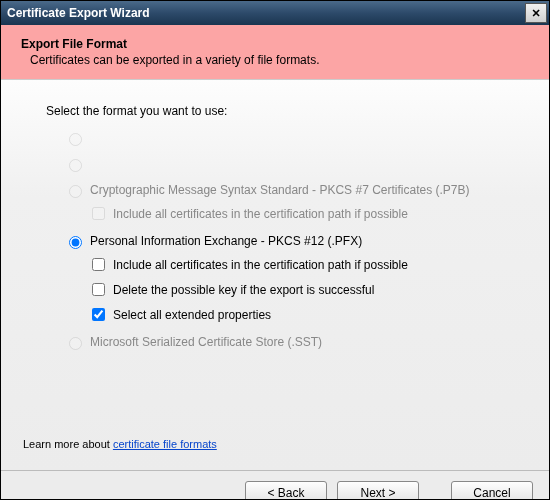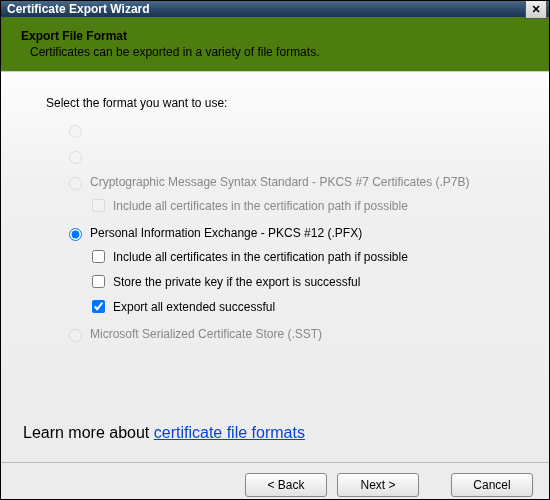--- a/index.html
+++ b/index.html
@@ -10,21 +10,21 @@
     font-size: 12px;
     background: #fff;
     width: 550px;
     height: 500px;
     overflow: hidden;
     border: 1px solid #000;
   }
   .titlebar {
     background: linear-gradient(to bottom, #4a6a8a 0%, #2d4a6a 50%, #1a3550 100%);
     color: #fff;
-    height: 16px;
+    height: 24px;
     display: flex;
     align-items: center;
     justify-content: space-between;
     padding-left: 6px;
     font-weight: bold;
     font-size: 12px;
   }
   .close-btn {
     width: 22px;
     height: 20px;
@@ -34,21 +34,21 @@
     align-items: center;
     justify-content: center;
     color: #000;
     font-family: Arial, sans-serif;
     font-size: 11px;
     font-weight: bold;
     margin-right: 2px;
     cursor: default;
   }
   .header-section {
-    background: #4d7c0f;
+    background: #fca5a5;
     padding: 12px 20px 12px 20px;
     border-bottom: 1px solid #ccc;
   }
   .header-title {
     font-weight: bold;
     font-size: 12px;
     color: #000;
   }
   .header-subtitle {
     font-size: 12px;
@@ -80,21 +80,21 @@
     align-items: center;
     margin: 6px 0 6px 42px;
     font-size: 12px;
   }
   .suboption.disabled { color: #888; }
   .suboption input[type=checkbox] { margin-right: 8px; }
   .learn-more {
     position: absolute;
     bottom: 20px;
     left: 22px;
-    font-size: 16px;
+    font-size: 11px;
     color: #000;
   }
   .learn-more a {
     color: #0645cc;
     text-decoration: underline;
   }
   .footer {
     border-top: 1px solid #bbb;
     background: #ececec;
     height: 44px;
@@ -158,25 +158,25 @@
   <div class="option">
     <input type="radio" name="fmt" checked="" style="">
     <span>Personal Information Exchange - PKCS #12 (.PFX)</span>
   </div>
   <div class="suboption">
     <input type="checkbox" style="">
     <span>Include all certificates in the certification path if possible</span>
   </div>
   <div class="suboption">
     <input type="checkbox" style="">
-    <span>Store the private key if the export is successful</span>
+    <span>Delete the possible key if the export is successful</span>
   </div>
   <div class="suboption">
     <input type="checkbox" checked="" style="">
-    <span>Export all extended successful</span>
+    <span>Select all extended properties</span>
   </div>
 
   <div class="option disabled">
     <input type="radio" name="fmt" disabled="" style="">
     <span>Microsoft Serialized Certificate Store (.SST)</span>
   </div>
 
   <div class="learn-more">
     <span>Learn more about </span><a href="#">certificate file formats</a>
   </div>

